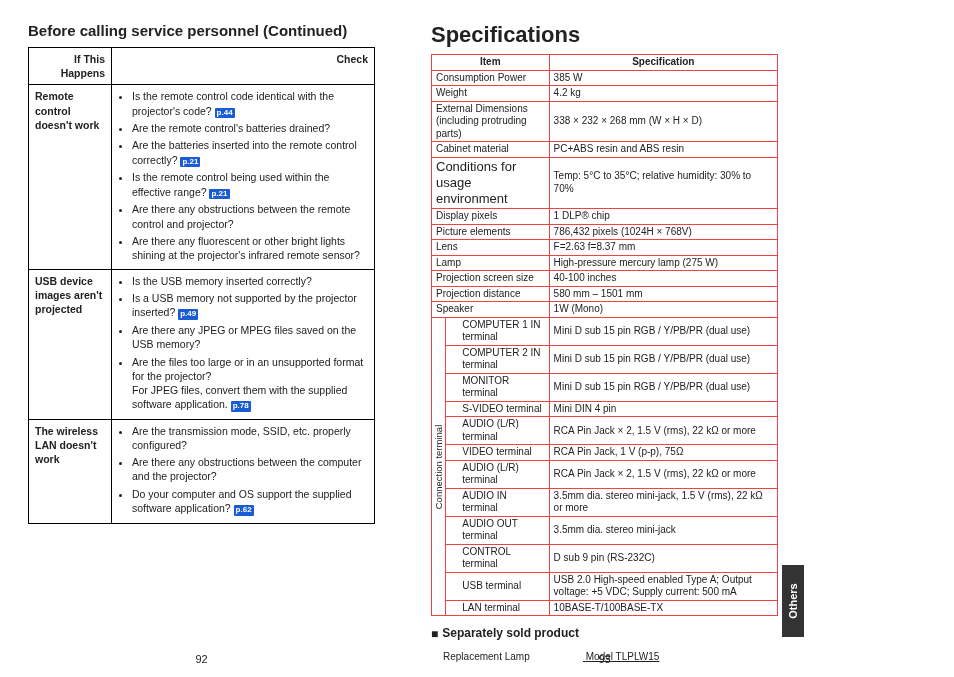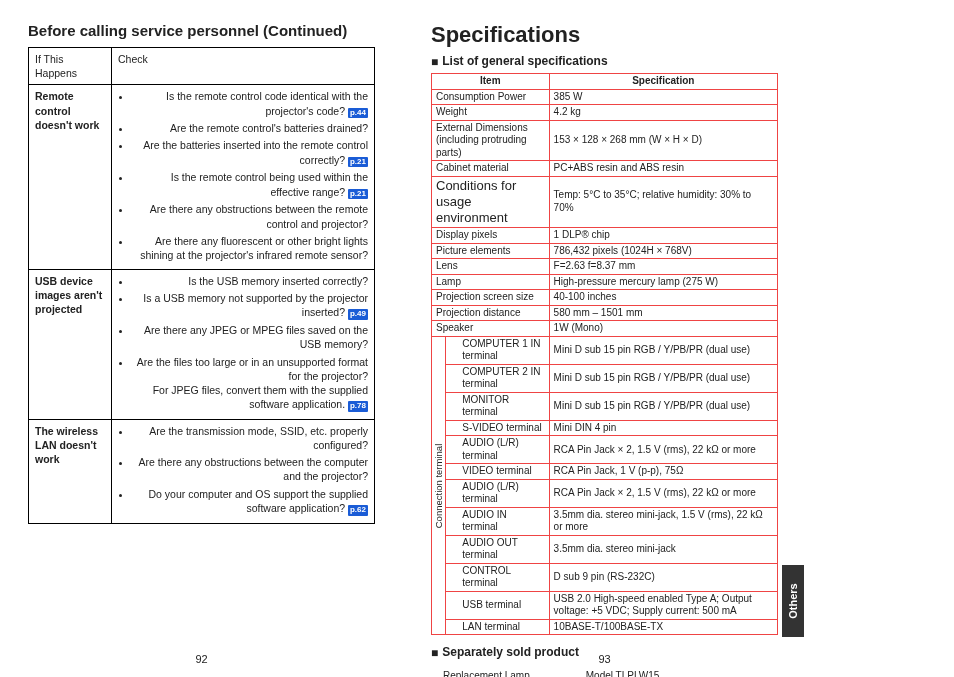--- a/index.html
+++ b/index.html
@@ -14,24 +14,24 @@
   .page { width: 477px; height: 677px; box-sizing: border-box; padding: 22px 28px 14px; position: relative; }
   .page h2.section-title { font-size: 15px; font-weight: bold; margin: 0 0 8px; }
   .page h1.chapter-title { font-size: 22px; font-weight: bold; margin: 0 0 6px; }
   .sub-head { font-size: 12px; font-weight: bold; margin: 0 0 4px; }
   .sub-head .sq { display: inline-block; vertical-align: -1px; margin-right: 4px; }
   .pgnum { position: absolute; bottom: 12px; width: 40px; left: 50%; margin-left: -20px; text-align: center; font-size: 11px; }
 
   
   table.trouble { width: 100%; border-collapse: collapse; table-layout: fixed; }
   table.trouble th, table.trouble td { border: 1px solid #000; padding: 4px 6px; vertical-align: top; font-size: 10.5px; line-height: 1.35; }
-  table.trouble th { text-align: left; font-weight: normal; }
+  table.trouble th { text-align: right; font-weight: bold; }
   table.trouble col.c1 { width: 24%; }
   ul.clist { margin: 0; padding: 0 0 0 14px; }
-  ul.clist li { margin: 0 0 3px; text-align: right; }
+  ul.clist li { margin: 0 0 3px; }
   .ref { display: inline-block; background: #1a5cd6; color: #fff; font-size: 8px; font-weight: bold; padding: 0 2px; border-radius: 1px; vertical-align: 0; }
 
   
   table.spec { width: 100%; border-collapse: collapse; }
   table.spec th, table.spec td { border: 1px solid #ef4444; padding: 1px 4px; font-size: 10px; line-height: 1.25; vertical-align: middle; text-align: left; }
   table.spec th { text-align: center; font-weight: bold; }
   table.spec td.item-col { width: 34%; }
   table.spec td.indent { padding-left: 16px; border-left: 0; }
   table.spec td.vt { position: relative; width: 18px; padding: 0; text-align: center; }
   .vt-label { position: absolute; left: 50%; top: 50%; transform: translate(-50%,-50%) rotate(-90deg); transform-origin: center; font-size: 9.5px; white-space: nowrap; }
@@ -103,43 +103,40 @@
           </tr>
         </tbody>
     </table>
 
     <div class="pgnum">92</div>
   </div>
 
   <div class="page">
     <h1 class="chapter-title">Specifications</h1>
 
-    <div class="sub-head">
-      <span class="sq">■</span><span>List of general specifications</span>
-    </div>
 
     <table class="spec">
       <thead>
         <tr>
           <th colspan="2">Item</th>
           <th>Specification</th>
         </tr>
       </thead>
       <tbody id="spec-body">
           <tr>
             <td colspan="2" class="item-col">Consumption Power</td>
             <td>385 W</td>
           </tr>
           <tr>
             <td colspan="2" class="item-col">Weight</td>
             <td>4.2 kg</td>
           </tr>
           <tr>
             <td colspan="2" class="item-col">External Dimensions (including protruding parts)</td>
-            <td>153 × 128 × 268 mm (W × H × D)</td>
+            <td>338 × 232 × 268 mm (W × H × D)</td>
           </tr>
           <tr>
             <td colspan="2" class="item-col">Cabinet material</td>
             <td>PC+ABS resin and ABS resin</td>
           </tr>
           <tr>
             <td colspan="2" class="item-col" style="font-size: 13px;">Conditions for usage environment</td>
             <td>Temp: 5°C to 35°C; relative humidity: 30% to 70%</td>
           </tr>
           <tr>

